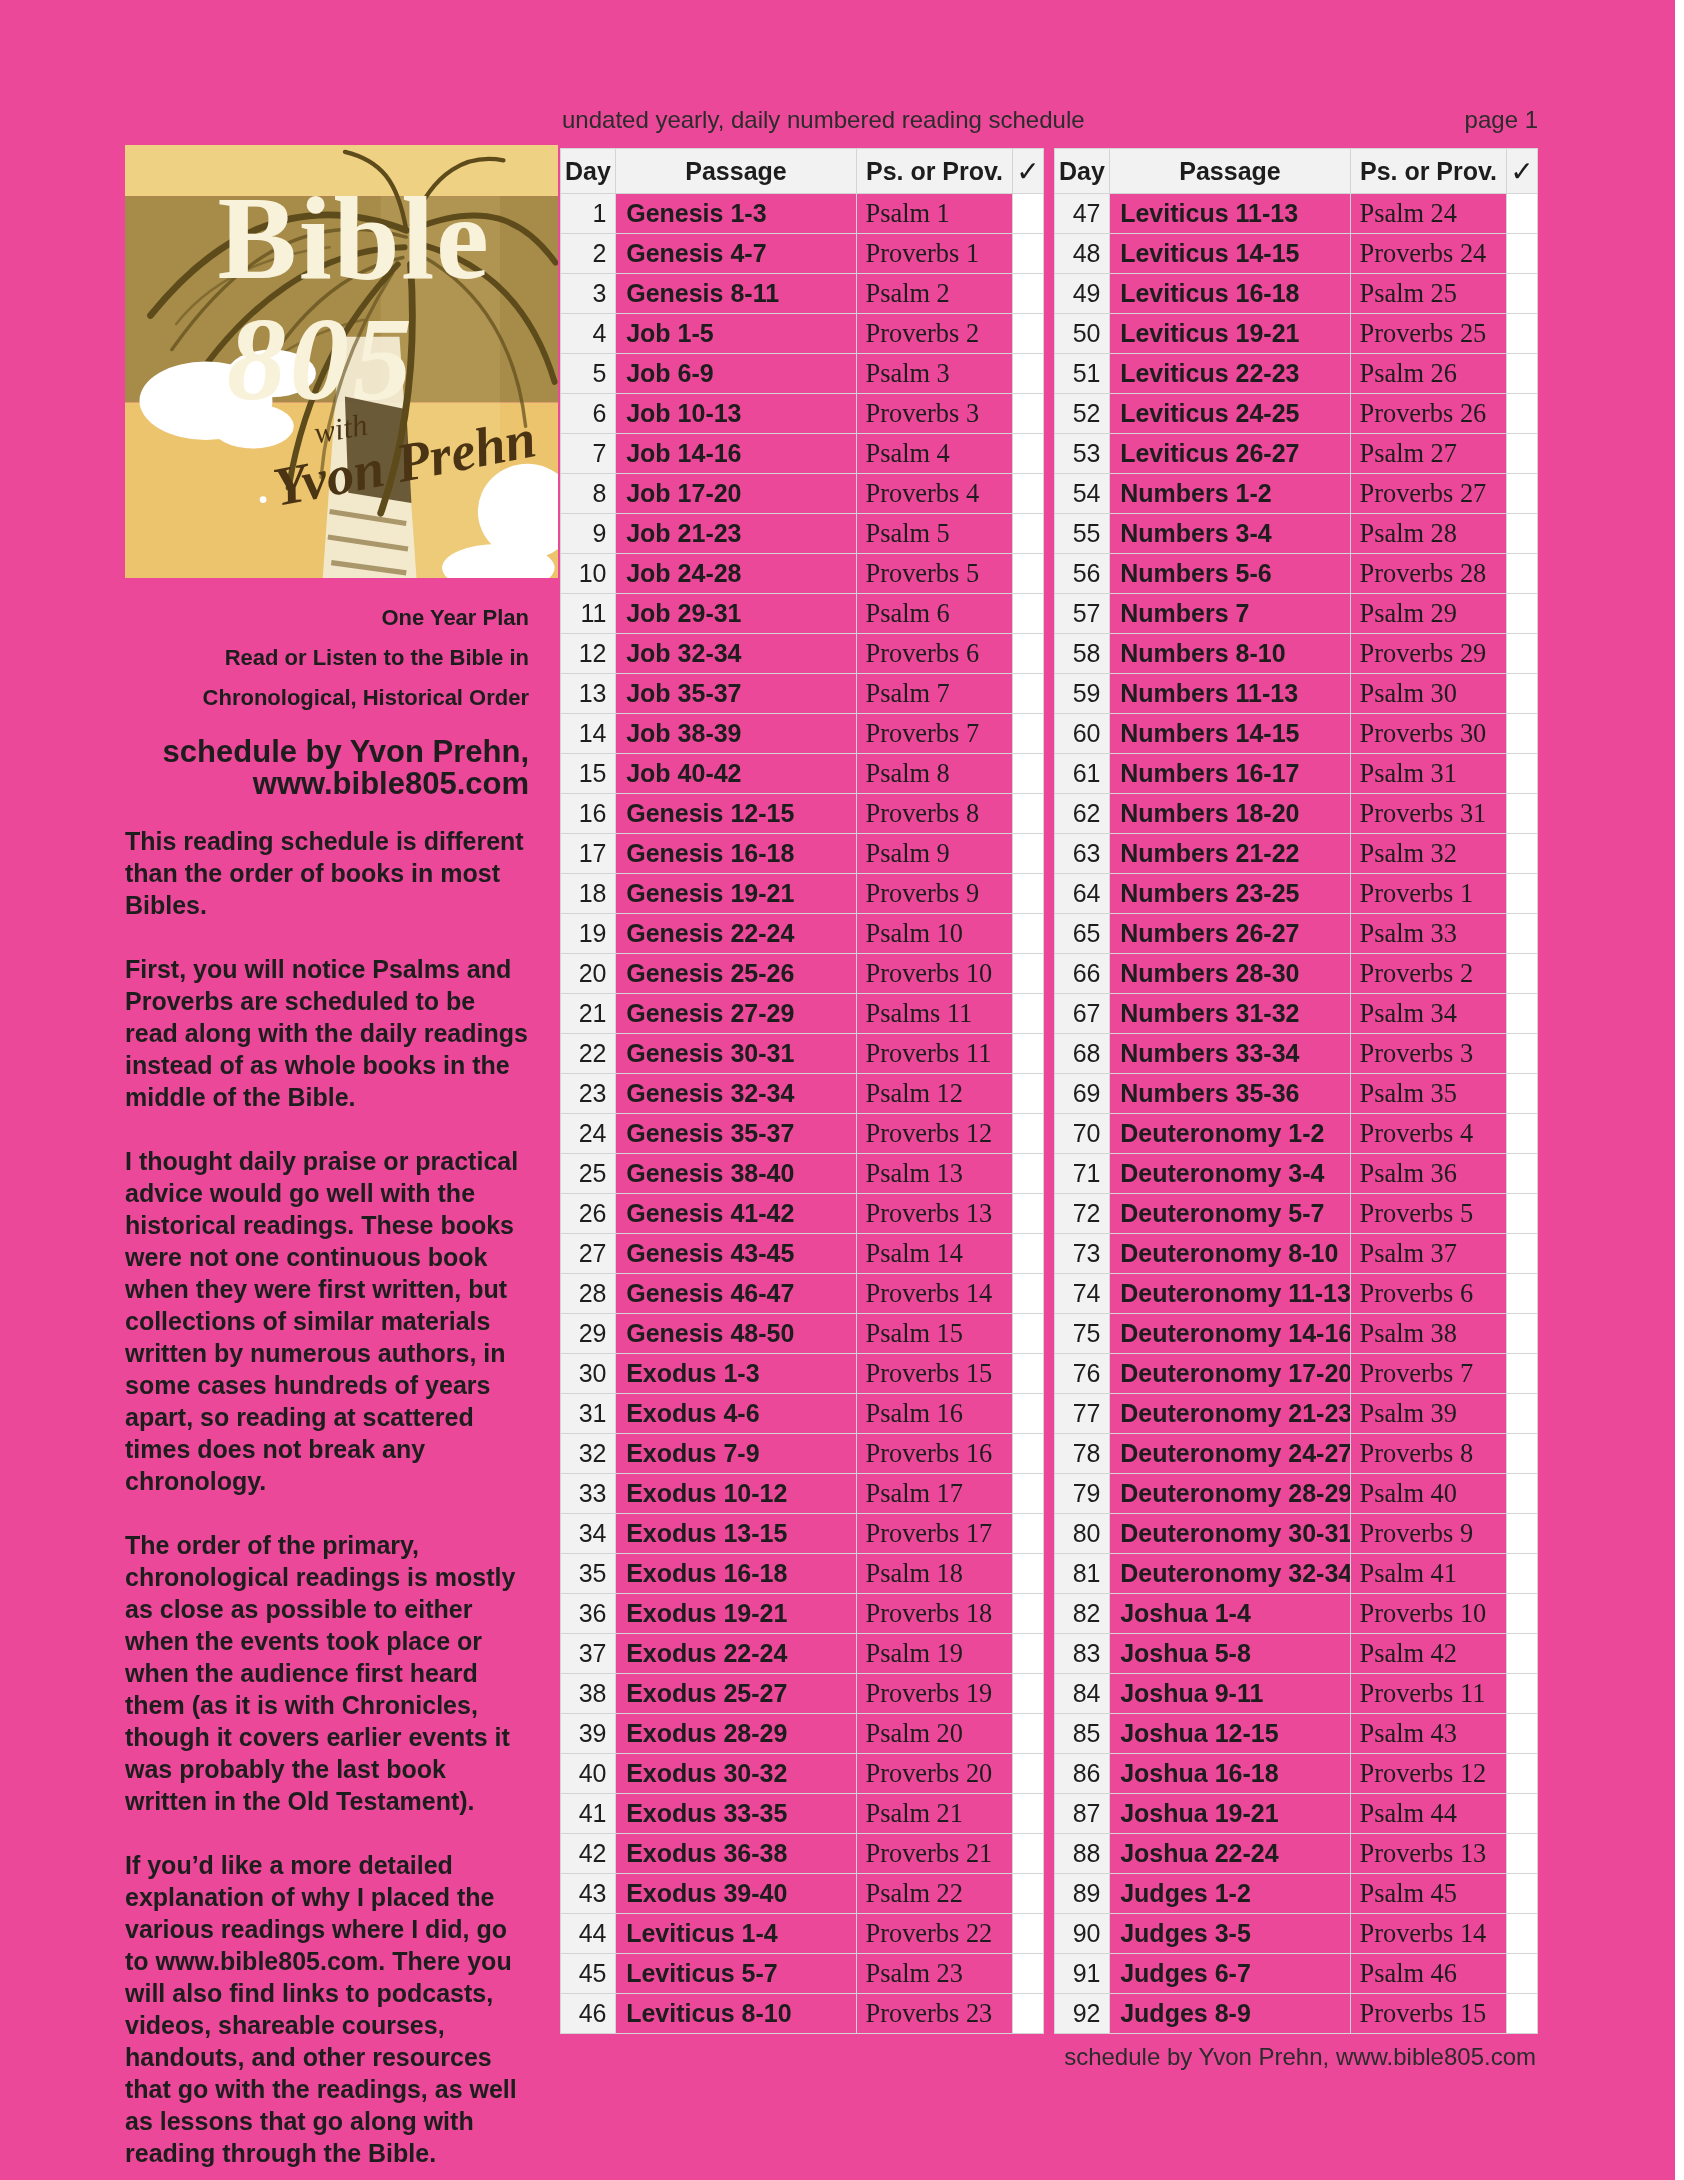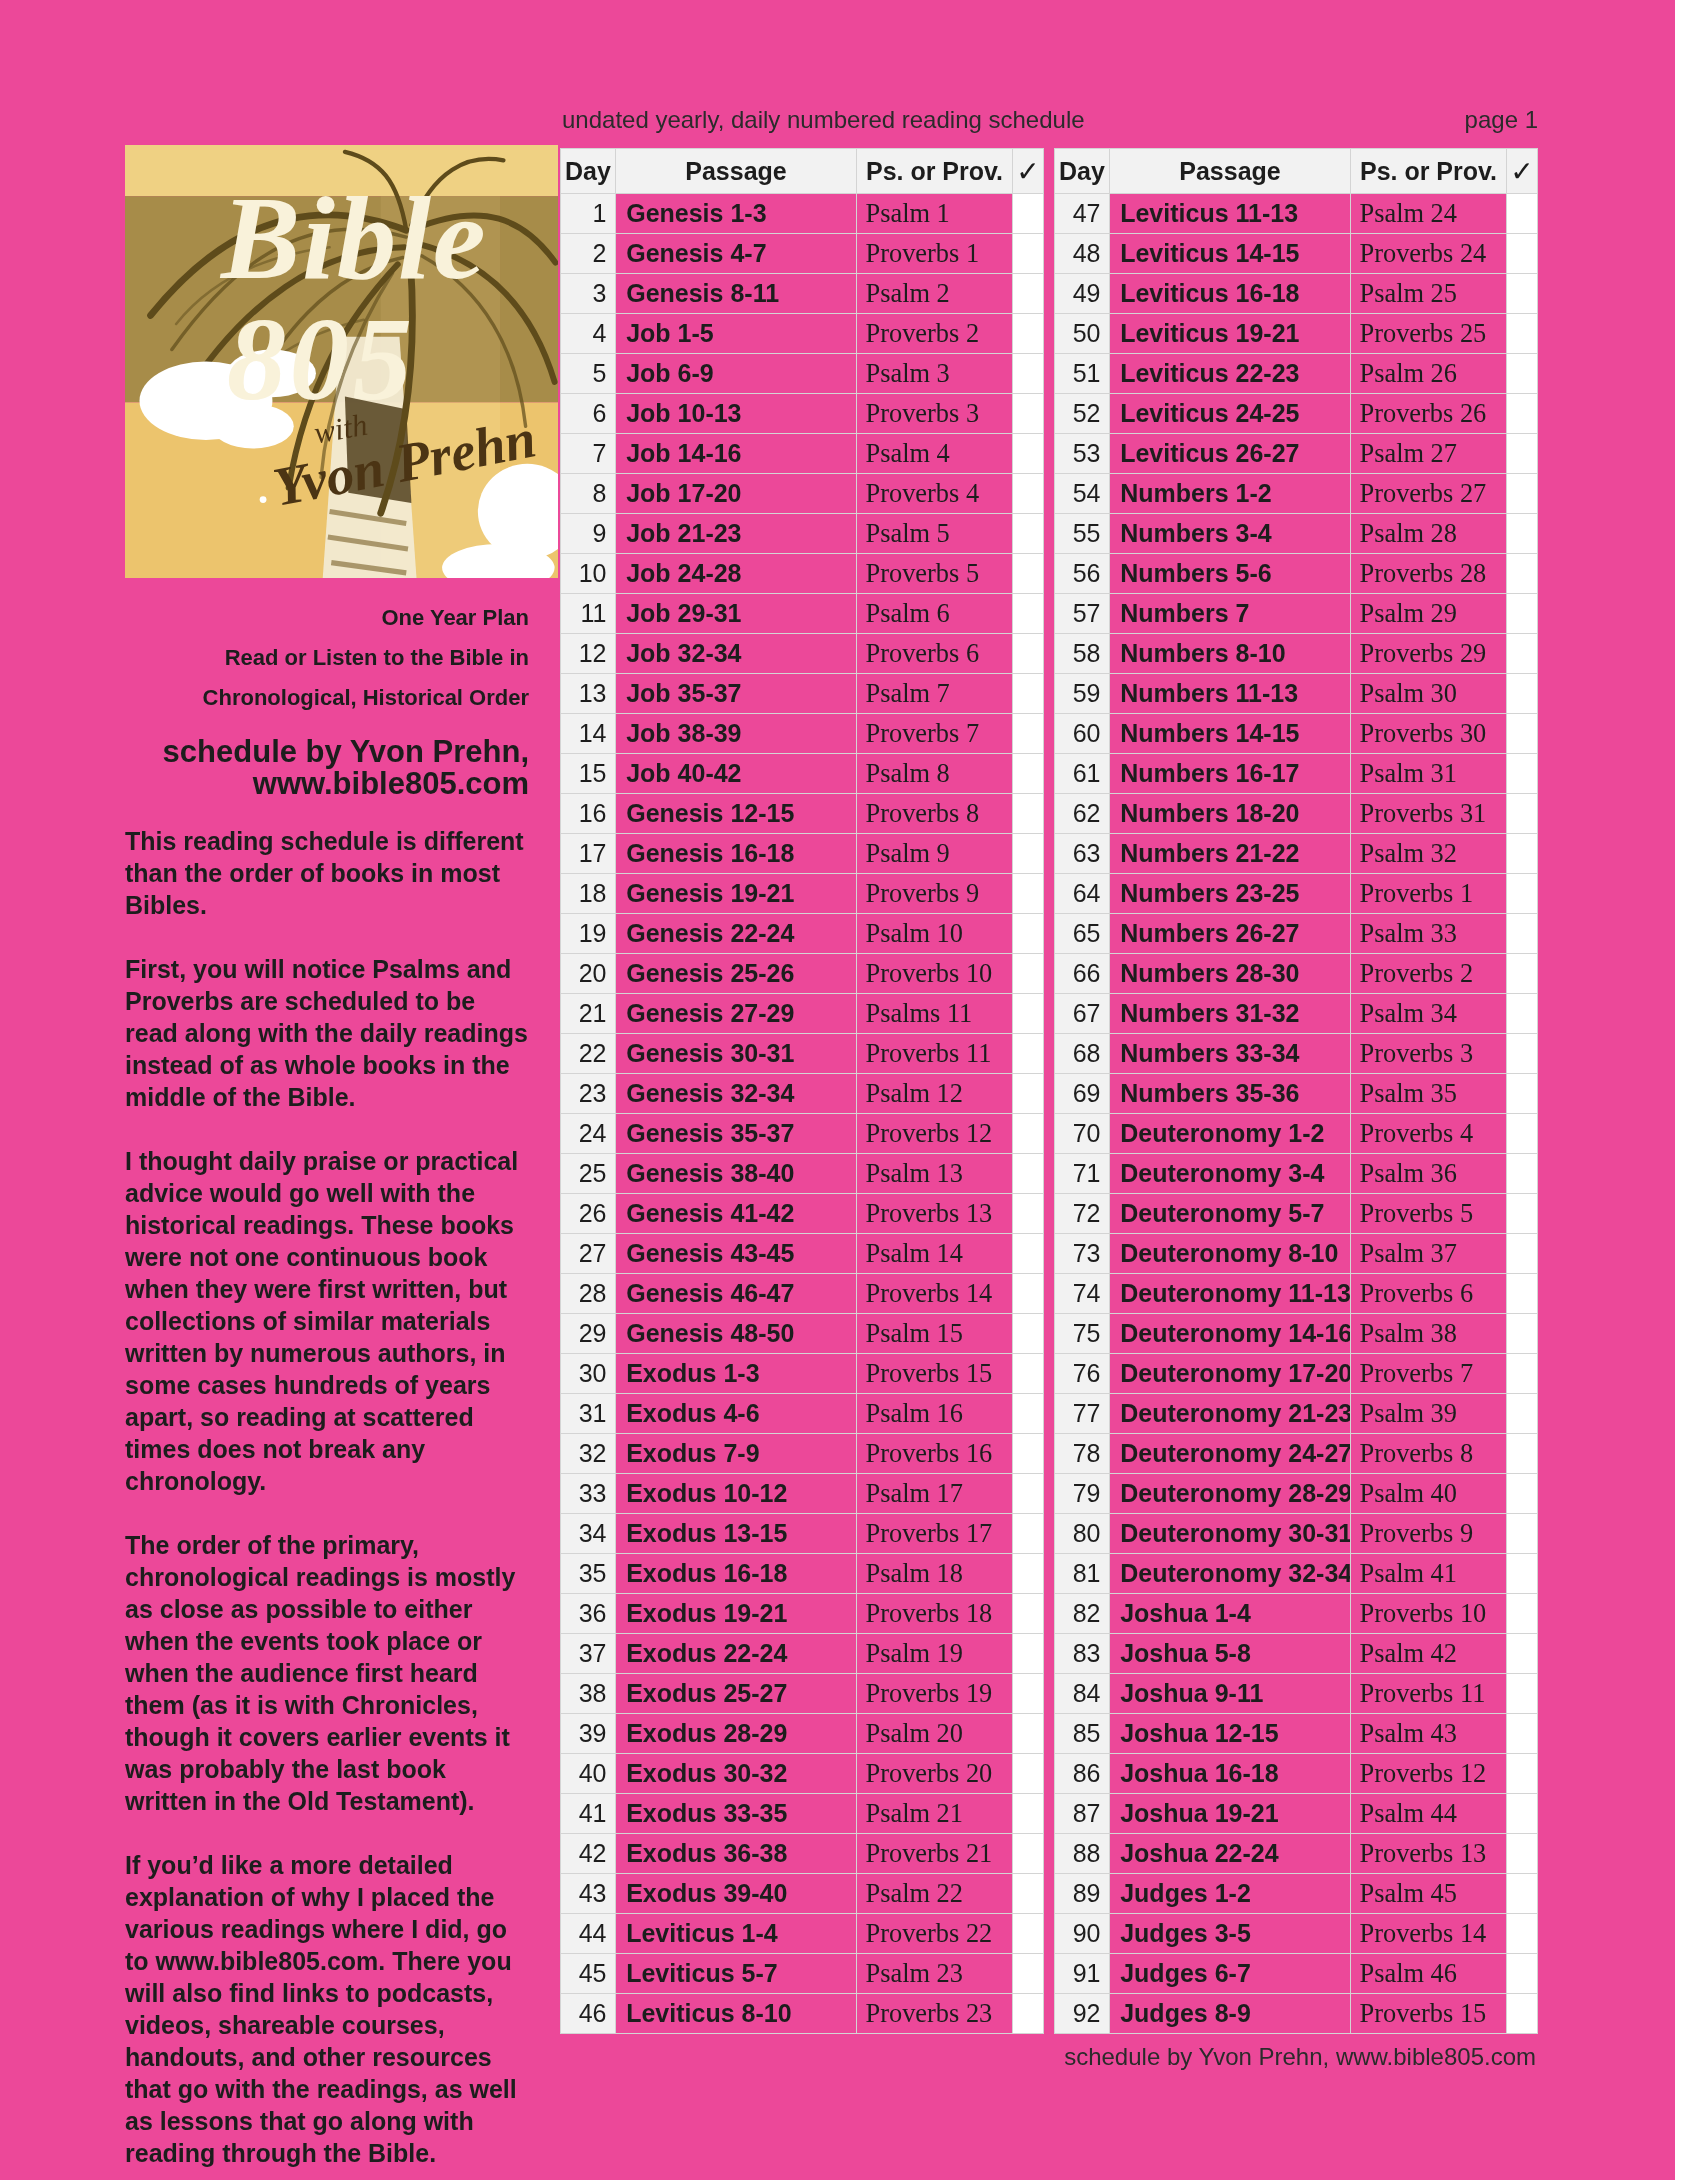--- a/index.html
+++ b/index.html
@@ -9,21 +9,21 @@
 
   
   .doc-header-title { position:absolute; left:562px; top:106px; font-size:24px; color:#2b2b2b; }
   .doc-page-label   { position:absolute; left:1414px; top:106px; width:124px; text-align:right; font-size:24px; color:#2b2b2b; }
 
   
   .logo { position:absolute; left:125px; top:145px; width:433px; height:433px; overflow:hidden; }
   .logo svg { position:absolute; inset:0; }
   .logo-bible { position:absolute; left:25.6px; top:29px; width:407px; text-align:center;
                 font-family:"Liberation Serif", serif; font-weight:bold; font-size:119px;
-                line-height:128px; color:#f9f2da; letter-spacing:1.7px;font-style:italic; }
+                line-height:128px; color:#f9f2da; letter-spacing:1.7px; }
   .logo-num   { position:absolute; left:0px; top:150px; width:392px; text-align:center;
                 font-family:"Liberation Serif", serif; font-weight:bold; font-size:119px;
                 line-height:128px; color:#f9f2da; letter-spacing:3.4px;font-style:italic; }
   .logo-with  { position:absolute; left:189px; top:266px; font-family:"Liberation Serif", serif;
                 font-style:italic; font-size:31px; color:#4b3414; transform:rotate(-10deg); }
   .logo-name  { position:absolute; left:126px; top:286px; width:307px; text-align:center;
                 font-family:"Liberation Serif", serif; font-style:italic; font-weight:bold;
                 font-size:55px; color:#4b3414; transform:rotate(-11deg); transform-origin:50% 50%; }
 
   

